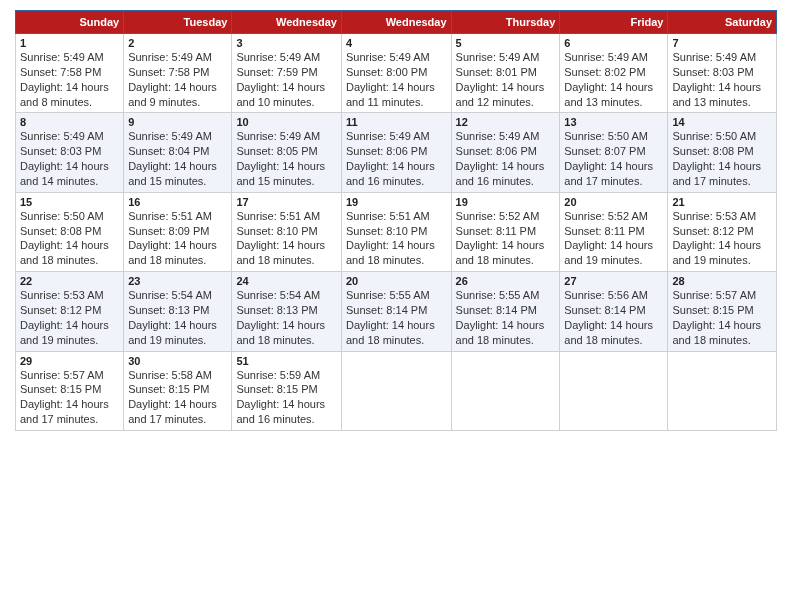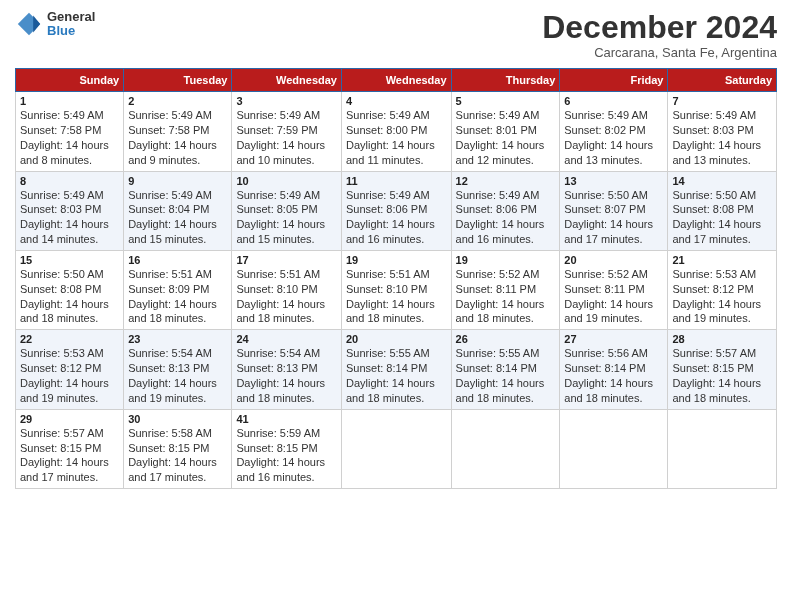--- a/index.html
+++ b/index.html
@@ -91,36 +91,20 @@
       line-height: 1.35;
     }
     .empty-cell {
       background: #fff !important;
     }
   </style>
 </head>
 <body>
 
 <div class="page">
-  <div class="header">
-    <div class="logo">
-      <svg class="logo-icon" viewBox="0 0 40 40">
-        <polygon points="20,4 36,20 20,36 4,20" fill="#2a7abf" opacity="0.85"></polygon>
-        <polygon points="26,8 36,20 26,32" fill="#1a5a9a"></polygon>
-      </svg>
-      <div class="logo-text">
-        <span class="logo-general">General</span>
-        <span class="logo-blue">Blue</span>
-      </div>
-    </div>
-    <div class="title-block">
-      <div class="month-title">December 2024</div>
-      <div class="subtitle">Carcarana, Santa Fe, Argentina</div>
-    </div>
-  </div>
 
   <table class="calendar">
     <thead>
       <tr>
         <th>Sunday</th>
         <th>Tuesday</th>
         <th>Wednesday</th>
         <th>Wednesday</th>
         <th>Thursday</th>
         <th>Friday</th>
@@ -251,21 +235,21 @@
         <tr>
           <td>
             <span class="day-num">29</span>
             <div class="day-info">Sunrise: 5:57 AM<br>Sunset: 8:15 PM<br>Daylight: 14 hours<br>and 17 minutes.</div>
           </td>
           <td>
             <span class="day-num">30</span>
             <div class="day-info">Sunrise: 5:58 AM<br>Sunset: 8:15 PM<br>Daylight: 14 hours<br>and 17 minutes.</div>
           </td>
           <td>
-            <span class="day-num">41</span>
+            <span class="day-num">51</span>
             <div class="day-info">Sunrise: 5:59 AM<br>Sunset: 8:15 PM<br>Daylight: 14 hours<br>and 16 minutes.</div>
           </td>
           <td class="empty-cell"></td>
           <td class="empty-cell"></td>
           <td class="empty-cell"></td>
           <td class="empty-cell"></td>
         </tr>
       </tbody>
   </table>
 </div>

